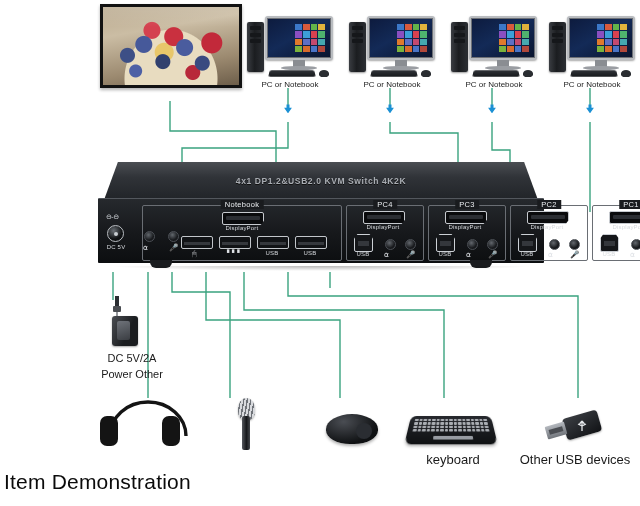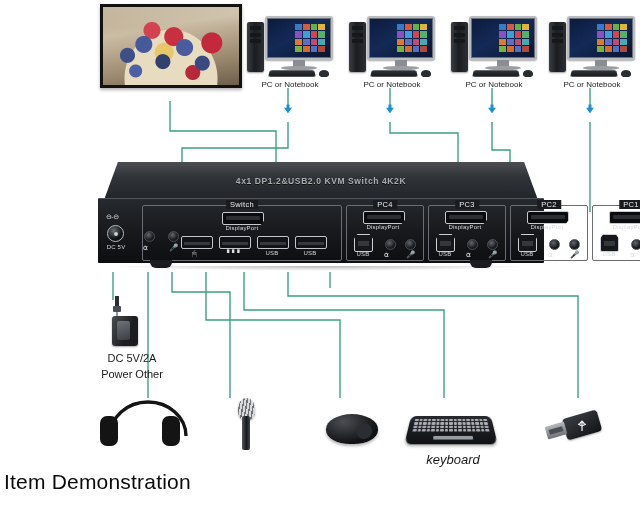--- a/index.html
+++ b/index.html
@@ -334,21 +334,21 @@
   <div class="lbl-sm">PC or Notebook</div>
 </div>
 
 <div class="abs" id="kvm">
   <div class="kvm-top">
     <div class="kvm-brand">4x1 DP1.2&amp;USB2.0 KVM Switch 4K2K</div>
   </div>
   <div class="kvm-face">
 
     <div class="group" style="left:44px;width:198px;">
-      <div class="group-cap">Switch</div>
+      <div class="group-cap">Notebook</div>
       <div class="dp-port" style="left:79px;top:6px;"></div>
       <div class="port-txt" style="left:69px;top:19px;width:60px;">DisplayPort</div>
       <div class="usb-a" style="left:38px;top:30px;"></div>
       <div class="gly" style="left:49px;top:44px;">🖱</div>
       <div class="usb-a" style="left:76px;top:30px;"></div>
       <div class="gly" style="left:84px;top:44px;font-size:6px;letter-spacing:.5px;">▘▘▘</div>
       <div class="usb-a" style="left:114px;top:30px;"></div>
       <div class="port-txt" style="left:114px;top:44px;width:30px;">USB</div>
       <div class="usb-a" style="left:152px;top:30px;"></div>
       <div class="port-txt" style="left:152px;top:44px;width:30px;">USB</div>
@@ -440,21 +440,21 @@
     <div class="mic-stem" style="left:46px;top:20px;"></div>
   </div>
 </div>
 
 <div class="abs" style="left:298px;top:396px;width:110px;">
   <div style="position:relative;height:56px;">
     <div class="mouse-body" style="left:28px;top:18px;"></div>
   </div>
 </div>
 
-<div class="abs" style="left:398px;top:396px;width:110px;font-style:italic;">
+<div class="abs" style="left:398px;top:396px;width:110px;">
   <div style="position:relative;height:56px;">
     <div class="kbd-body" style="left:10px;top:16px;">
       <div class="kbd-keys">
         <i></i>
           <i></i>
           <i></i>
           <i></i>
           <i></i>
           <i></i>
           <i></i>
@@ -527,15 +527,16 @@
 </div>
 
 <div class="abs" style="left:512px;top:396px;width:126px;">
   <div style="position:relative;height:56px;">
     <div class="usbdrv-body" style="left:52px;top:18px;transform:rotate(-16deg);"></div>
     <div class="usbdrv-tip" style="left:34px;top:28px;transform:rotate(-16deg);"></div>
     <svg width="16" height="16" style="position:absolute;left:62px;top:22px;">
       <path d="M8 13 L8 3 M8 3 L5.5 6 M8 3 L10.5 6 M8 8 L4 6 M8 8 L12 6" stroke="#e4e7ea" stroke-width="1.3" fill="none"></path>
     </svg>
   </div>
+  <div class="lbl" style="font-size:13px;">Other USB devices</div>
 </div>
 
 <div class="abs" id="caption">Item Demonstration</div>
 
 </body></html>

